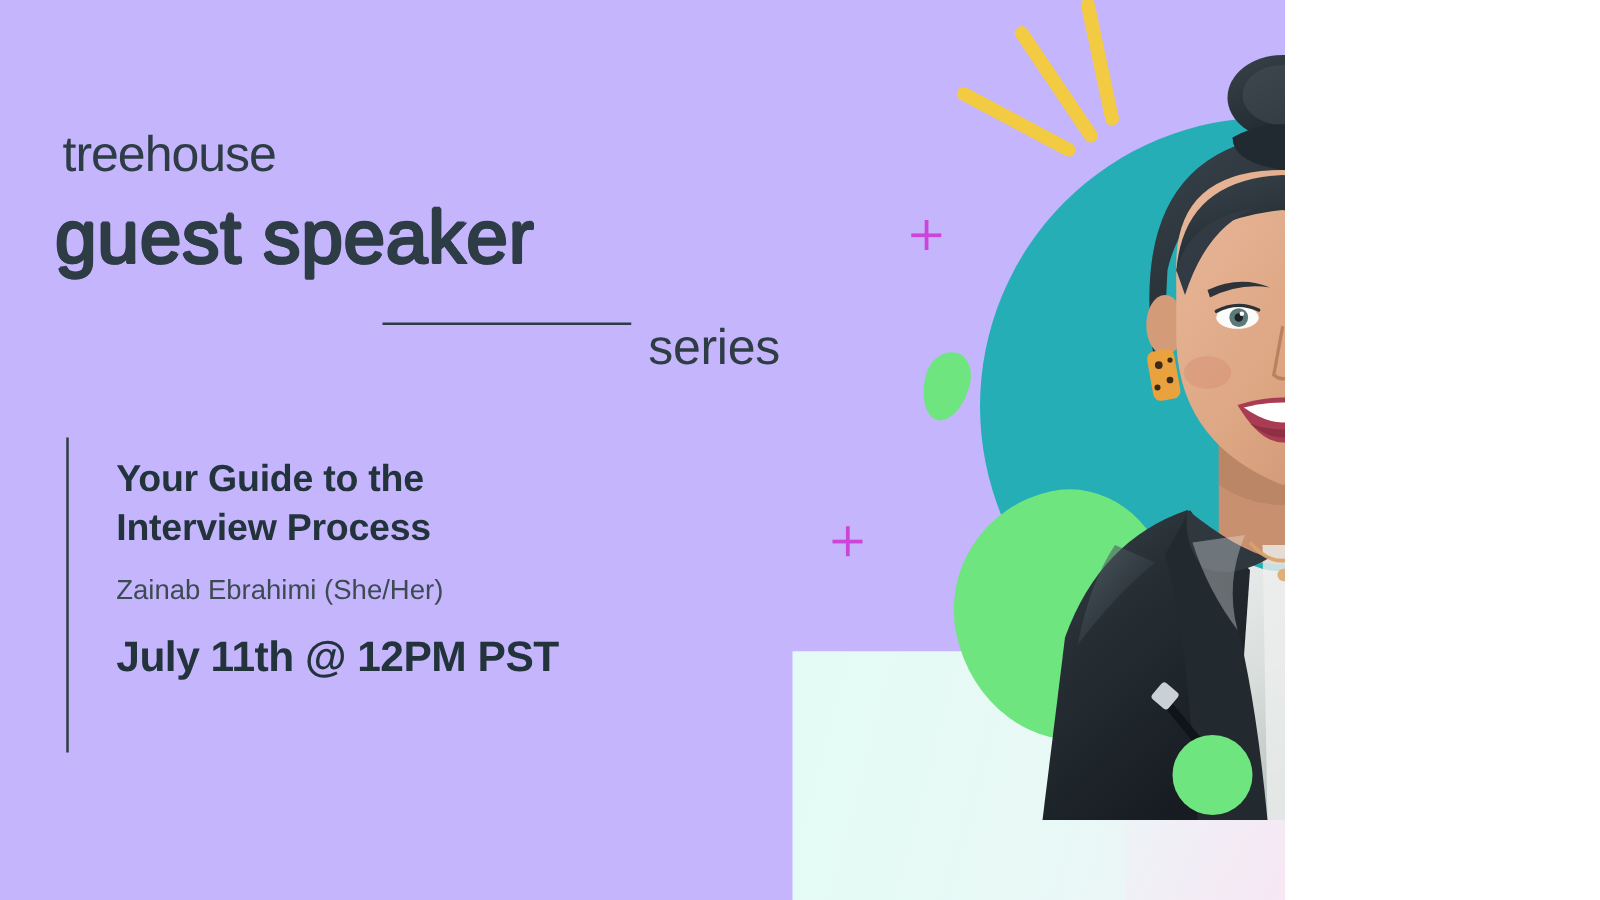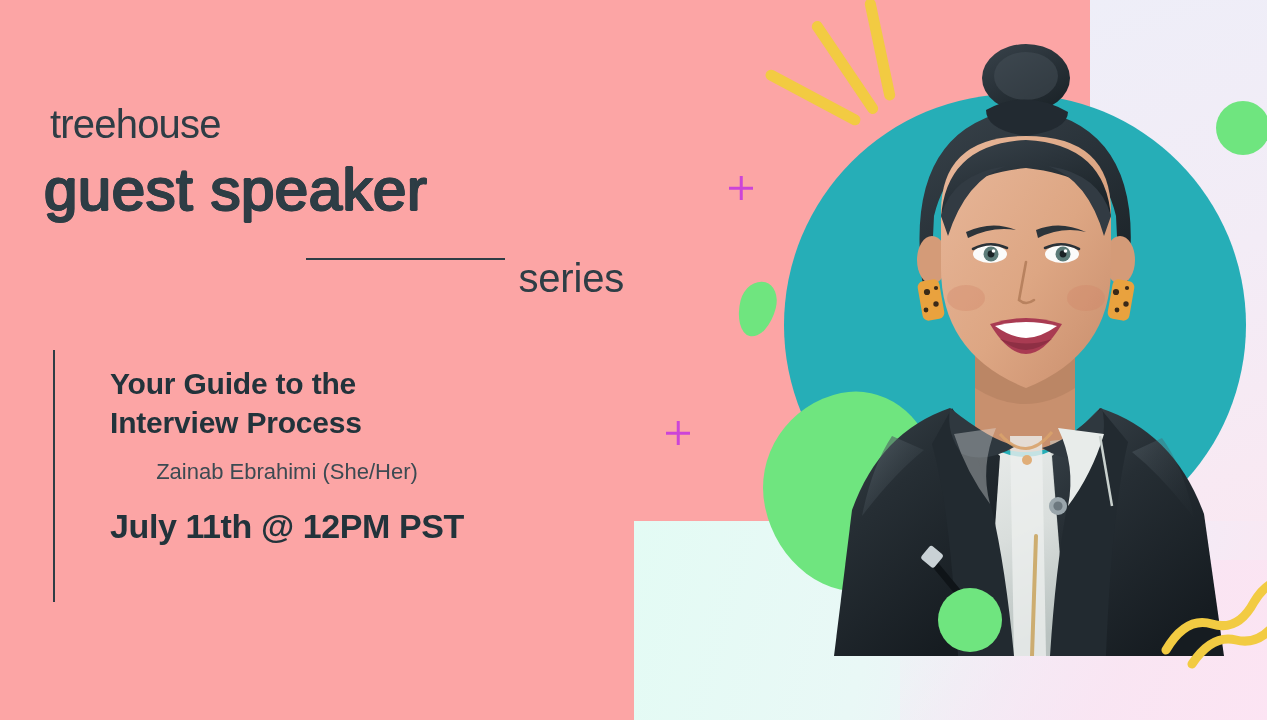--- a/index.html
+++ b/index.html
@@ -2,24 +2,24 @@
 <html><head>
 <meta charset="utf-8">
 <style>
   html, body {
     margin: 0;
     padding: 0;
     background: #ffffff;
   }
   #stage {
     position: relative;
-    width: 1267px;
+    width: 1028px;
     height: 720px;
     overflow: hidden;
-    background: #fca5a5;
+    background: #c4b5fd;
     font-family: "Liberation Sans", sans-serif;
   }
 
   
   .panel-topright {
     position: absolute;
     left: 1090px;
     top: 0;
     width: 190px;
     height: 600px;
@@ -165,38 +165,37 @@
     letter-spacing: -0.2px;
   }
 
   
   .details {
     position: absolute;
     left: 53px;
     top: 350px;
     height: 252px;
     border-left: 2px solid #2E3D45;
-    padding-left: 55px;
+    padding-left: 38px;
     box-sizing: border-box;
   }
   .talk-title {
     font-size: 30px;
     font-weight: 700;
     color: #22333B;
     line-height: 1.3;
     margin: 14px 0 0 0;
     letter-spacing: -0.2px;
   }
   .speaker-line {
     font-size: 22px;
     font-weight: 400;
     color: #3C4A52;
     line-height: 1.42;
     margin: 14px 0 0 0;
-    text-align: center;
   }
   .speaker-line.second { margin-top: 0; }
   .datetime {
     font-size: 34px;
     font-weight: 700;
     color: #22333B;
     line-height: 1;
     margin: 22px 0 0 0;
     letter-spacing: -0.4px;
   }

